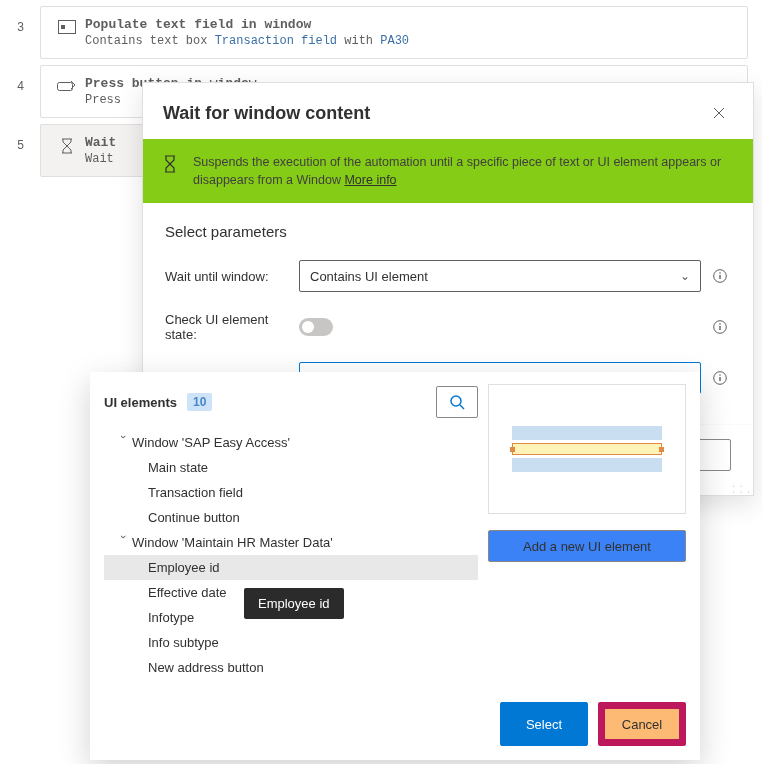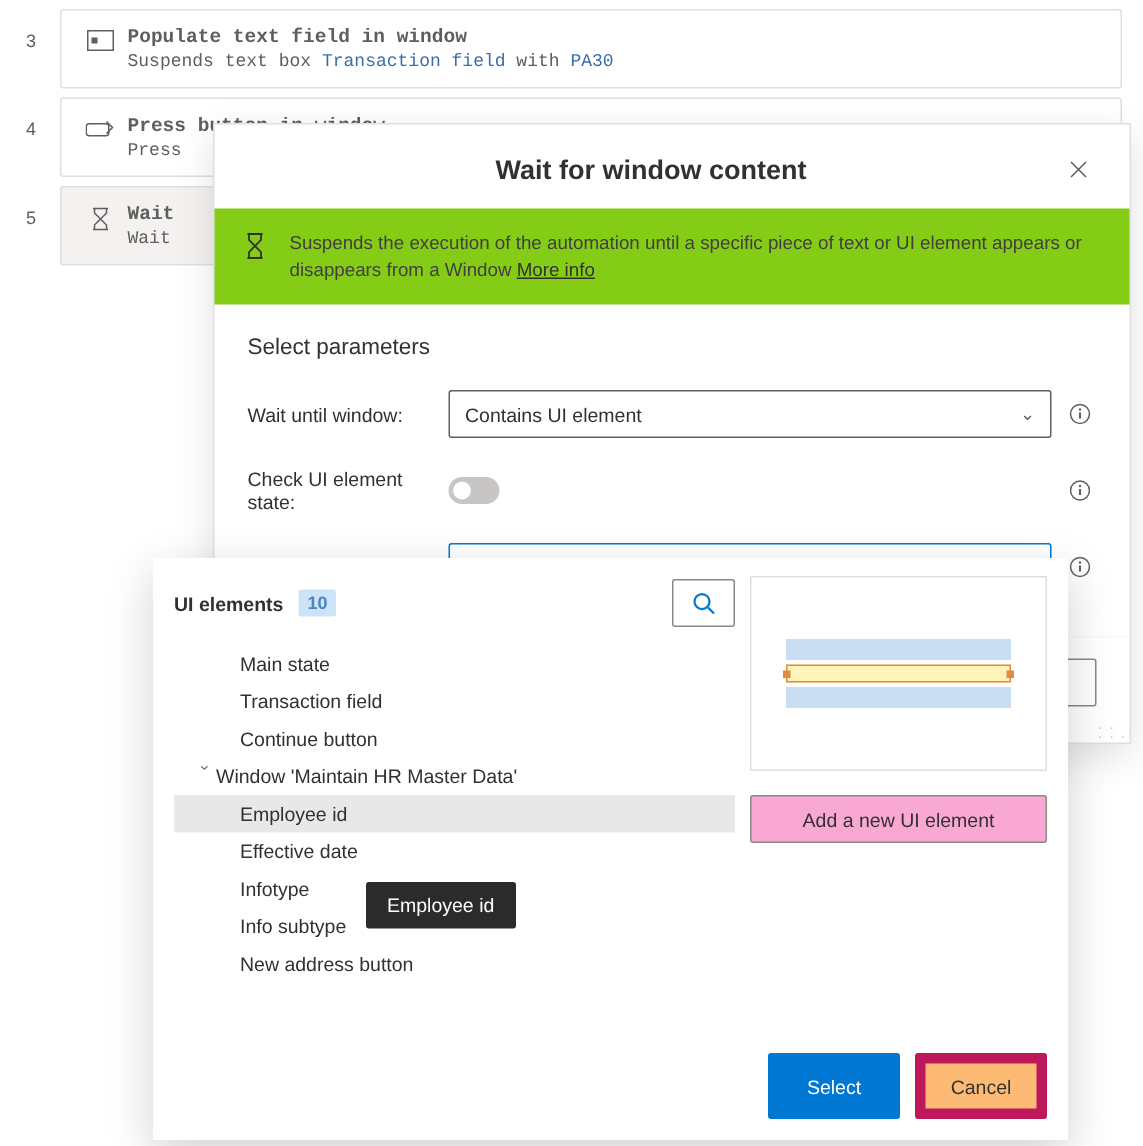--- a/index.html
+++ b/index.html
@@ -12,21 +12,21 @@
   .step-card { flex: 1; border: 1px solid #e1dfdd; background: #fff; border-radius: 2px; display: flex; align-items: flex-start; padding: 10px 12px; font-family: Liberation Mono, monospace; }
   .step-card.active { background: #f3f2f1; }
   .step-icon { width: 28px; display: flex; justify-content: center; padding-top: 3px; color: #605e5c; }
   .step-body { flex: 1; padding-left: 4px; }
   .step-title { font-size: 13px; font-weight: 600; color: #605e5c; }
   .step-sub { font-size: 12px; color: #605e5c; margin-top: 2px; }
   .step-sub .link { color: #3b6fa7; }
 
   
   .dialog { position: absolute; top: 82px; left: 142px; width: 612px; background: #fff; border: 1px solid #e1dfdd; box-shadow: 0 8px 24px rgba(0,0,0,0.12); }
-  .dlg-header { display: flex; align-items: center; padding: 16px 20px 12px 20px; text-align: center; }
+  .dlg-header { display: flex; align-items: center; padding: 16px 20px 12px 20px; }
   .dlg-title { font-size: 18px; font-weight: 600; color: #323130; flex: 1; }
   .dlg-close { width: 28px; height: 28px; display: flex; align-items: center; justify-content: center; color: #605e5c; cursor: pointer; }
   .dlg-info { background: #84cc16; padding: 14px 20px; display: flex; }
   .dlg-info-icon { width: 30px; color: #323130; padding-top: 2px; }
   .dlg-info-text { flex: 1; font-size: 12.5px; color: #42403e; line-height: 1.45; }
   .more-link { color: #323130; text-decoration: underline; }
 
   .dlg-body { padding: 20px 22px 24px 22px; }
   .section-title { font-size: 15px; font-weight: 400; color: #323130; margin-bottom: 20px; }
   .param-row { display: flex; align-items: center; margin-bottom: 20px; }
@@ -37,21 +37,21 @@
   .chev { font-size: 12px; color: #605e5c; }
   .info-icon { width: 22px; margin-left: 8px; color: #605e5c; display: flex; justify-content: center; }
   .toggle { width: 34px; height: 18px; background: #c8c6c4; border-radius: 9px; position: relative; cursor: pointer; }
   .toggle::after { content: ''; width: 12px; height: 12px; background: #fff; border-radius: 50%; position: absolute; top: 3px; left: 3px; }
 
   .dlg-footer { display: flex; justify-content: flex-end; padding: 14px 22px 6px 22px; border-top: 1px solid #faf9f8; }
   .footer-shim { height: 18px; }
   .resize-grip { position:absolute; right:2px; bottom:2px; color:#c8c6c4; font-size:10px; line-height:6px; letter-spacing:1px; pointer-events:none;}
 
   
-  .picker { position: absolute; top: 372px; left: 102px; width: 610px; height: 388px; background: #fff; box-shadow: 0 10px 30px rgba(0,0,0,0.18); }
+  .picker { position: absolute; top: 372px; left: 90px; width: 610px; height: 388px; background: #fff; box-shadow: 0 10px 30px rgba(0,0,0,0.18); }
   .picker-inner { display: flex; height: 100%; }
   .picker-left { width: 398px; padding: 14px 10px 10px 14px; display: flex; flex-direction: column; }
   .picker-head { display: flex; align-items: center; margin-bottom: 12px; }
   .picker-title { font-size: 13px; font-weight: 600; color: #323130; margin-right: 10px; }
   .badge { background: #cde3f7; color: #4a86c5; font-size: 12px; font-weight:600; padding: 2px 6px; border-radius: 2px; }
   .picker-head-spacer { flex: 1; }
   .search-btn { width: 42px; height: 32px; border: 1px solid #8a8886; display: flex; align-items: center; justify-content: center; color: #0078d4; cursor: pointer; border-radius: 2px; }
 
   .tree { flex: 1; overflow: auto; font-size: 13px; }
   .tree-node { display: flex; align-items: center; height: 25px; padding-left: 12px; cursor: pointer; }
@@ -61,21 +61,21 @@
   .tree-chev { width: 16px; font-size: 11px; color: #605e5c; transform: rotate(90deg); display:inline-block; }
 
   .picker-right { flex: 1; padding: 12px 14px 12px 0; display: flex; flex-direction: column; }
   .preview { border: 1px solid #e1dfdd; height: 130px; display: flex; align-items: center; justify-content: center; margin-bottom: 16px; }
   .preview-inner { width: 150px; }
   .pv-bar { height: 14px; background: #c9dff1; margin-bottom: 3px; }
   .pv-sel { height: 12px; background: #fff3b8; border: 1px solid #e08a44; position: relative; }
   .pv-sel::before, .pv-sel::after { content:''; position:absolute; width:5px; height:5px; background:#e08a44; top:3px; }
   .pv-sel::before { left:-3px; } .pv-sel::after { right:-3px; }
   .pv-bar2 { height: 14px; background: #c9dff1; margin-top: 3px; }
-  .add-btn { height: 32px; border: 1px solid #8a8886; background: #f9a8d4; display: flex; align-items: center; justify-content: center; font-size: 13px; cursor: pointer; border-radius: 2px; }
+  .add-btn { height: 32px; border: 1px solid #8a8886; background: #3b82f6; display: flex; align-items: center; justify-content: center; font-size: 13px; cursor: pointer; border-radius: 2px; }
 
   .picker-footer { position: absolute; bottom: 14px; right: 14px; display: flex; gap: 10px; }
   .btn { min-width: 88px; height: 44px; display: flex; align-items: center; justify-content: center; font-size: 13px; cursor: pointer; border-radius: 2px; }
   .btn-primary { background: #0078d4; color: #fff; border: 1px solid #0078d4; }
   .btn-secondary { background: #fdba74; border: 7px solid #be185d; color: #323130; }
 
   .tooltip { position: absolute; top: 588px; left: 244px; background: #2b2b2b; color: #fff; font-size: 13px; padding: 8px 14px; border-radius: 2px; white-space: nowrap; }
 </style>
 </head>
 <body>
@@ -86,21 +86,21 @@
     <div class="step-card">
       <div class="step-icon">
         <svg width="18" height="14" viewBox="0 0 18 14">
             <rect x="0.5" y="0.5" width="17" height="13" stroke="#605e5c" fill="none"></rect>
             <rect x="3" y="5" width="4" height="4" fill="#605e5c"></rect>
           </svg>
       </div>
       <div class="step-body">
         <div class="step-title">Populate text field in window</div>
         <div class="step-sub">
-          <span>Suspends text box </span><span class="link">Transaction field</span><span> with </span><span class="link">PA30</span>
+          <span>Contains text box </span><span class="link">Transaction field</span><span> with </span><span class="link">PA30</span>
         </div>
       </div>
     </div>
   </div>
 
   <div class="step-row">
     <div class="step-num">4</div>
     <div class="step-card">
       <div class="step-icon">
         <svg width="20" height="14" viewBox="0 0 20 14">
@@ -217,20 +217,24 @@
         <span class="badge">10</span>
         <div class="picker-head-spacer"></div>
         <div class="search-btn">
           <svg width="16" height="16" viewBox="0 0 16 16">
               <circle cx="7" cy="7" r="5" stroke="#0078d4" fill="none" stroke-width="1.5"></circle>
               <line x1="11" y1="11" x2="15" y2="15" stroke="#0078d4" stroke-width="1.5"></line>
             </svg>
         </div>
       </div>
       <div class="tree">
+        <div class="tree-node level0">
+            <span class="tree-chev">›</span>
+            <span>Window 'SAP Easy Access'</span>
+          </div>
         <div class="tree-node level1">
             <span>Main state</span>
           </div>
         <div class="tree-node level1">
             <span>Transaction field</span>
           </div>
         <div class="tree-node level1">
             <span>Continue button</span>
           </div>
         <div class="tree-node level0">

